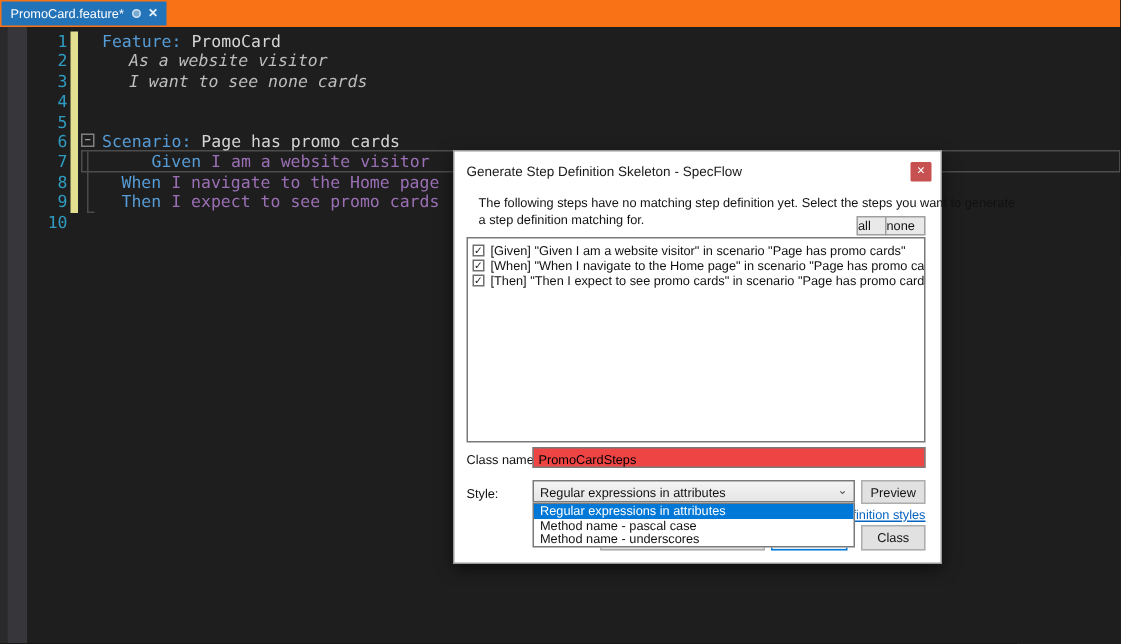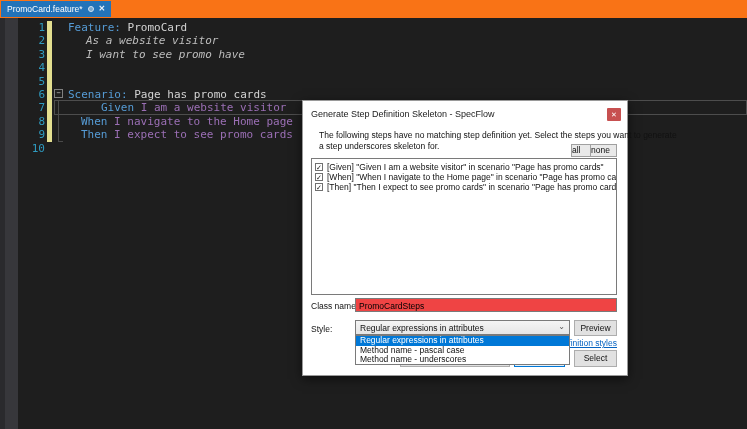--- a/index.html
+++ b/index.html
@@ -125,36 +125,36 @@
       <div class="line-number" style="top: 74.6px;">5</div>
       <div class="line-number" style="top: 88px;">6</div>
       <div class="line-number" style="top: 101.4px;">7</div>
       <div class="line-number" style="top: 114.8px;">8</div>
       <div class="line-number" style="top: 128.2px;">9</div>
       <div class="line-number" style="top: 141.6px;">10</div>
     </div>
   <div>
       <div class="code-line title" style="top: 21px; left: 68px;"><span class="kw">Feature:</span><span class="txt"> PromoCard</span></div>
       <div class="code-line desc" style="top: 34.4px; left: 86px;"><span class="txt">As a website visitor</span></div>
-      <div class="code-line desc" style="top: 47.8px; left: 86px;"><span class="txt">I want to see promo have</span></div>
+      <div class="code-line desc" style="top: 47.8px; left: 86px;"><span class="txt">I want to see none cards</span></div>
       <div class="code-line " style="top: 61.2px; left: 68px;"></div>
       <div class="code-line " style="top: 74.6px; left: 68px;"></div>
       <div class="code-line title" style="top: 88px; left: 68px;"><span class="kw">Scenario:</span><span class="txt"> Page has promo cards</span></div>
       <div class="code-line step" style="top: 101.4px; left: 81px; margin-left: 20px;"><span class="kw">Given</span><span class="txt"> I am a website visitor</span></div>
       <div class="code-line step" style="top: 114.8px; left: 81px;"><span class="kw">When</span><span class="txt"> I navigate to the Home page</span></div>
       <div class="code-line step" style="top: 128.2px; left: 81px;"><span class="kw">Then</span><span class="txt"> I expect to see promo cards</span></div>
       <div class="code-line " style="top: 141.6px; left: 68px;"></div>
     </div>
 
   <div class="dialog">
     <div class="dlg-title">Generate Step Definition Skeleton - SpecFlow</div>
     <div class="dlg-close">✕</div>
 
     <div class="instr" style="top:29px">The following steps have no matching step definition yet. Select the steps you want to generate</div>
-    <div class="instr" style="top:40px">a step underscores skeleton for.</div>
+    <div class="instr" style="top:40px">a step definition matching for.</div>
 
     <div class="mini-btn" style="left:268px;width:20px">all</div>
     <div class="mini-btn" style="left:287px;width:27px">none</div>
 
     <div class="steps-list">
         <div class="step-row">
           <span class="cbx">✓</span>
           <span>[Given] "Given I am a website visitor" in scenario "Page has promo cards"</span>
         </div>
         <div class="step-row">
@@ -173,21 +173,21 @@
     <div class="fld-label" style="top:223px">Style:</div>
     <div class="combo">
       <span>Regular expressions in attributes</span>
       <span class="chev">⌄</span>
     </div>
 
     <div class="dlg-btn btn-preview">Preview</div>
     <div class="dlg-link">definition styles</div>
     <div class="dlg-btn btn-copy">Copy methods to clipboard</div>
     <div class="dlg-btn btn-generate">Generate</div>
-    <div class="dlg-btn btn-cancel">Select</div>
+    <div class="dlg-btn btn-cancel">Class</div>
 
     <div class="dropdown">
         <div class="dd-option sel">Regular expressions in attributes</div>
         <div class="dd-option">Method name - pascal case</div>
         <div class="dd-option">Method name - underscores</div>
       </div>
   </div>
 
 </div>
 

